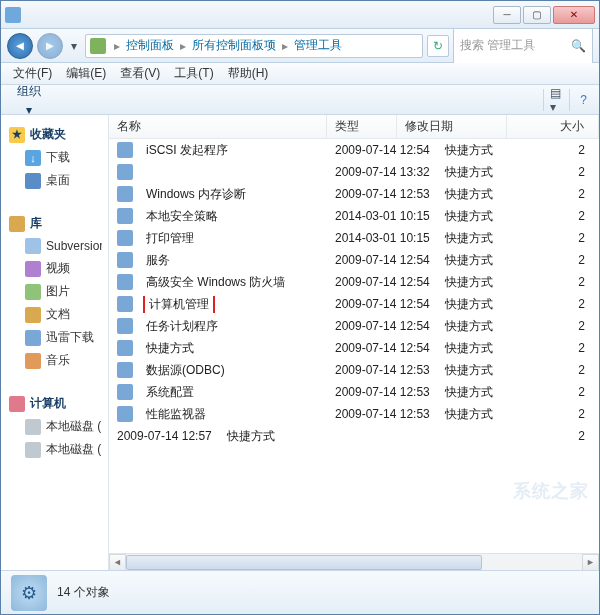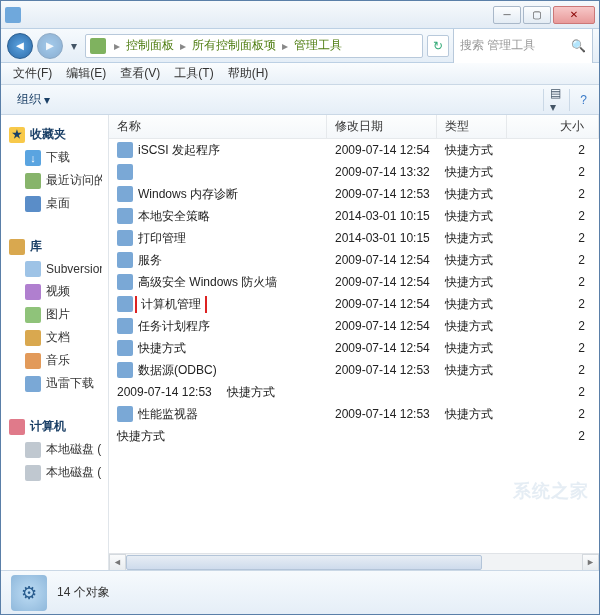--- a/index.html
+++ b/index.html
@@ -13,31 +13,31 @@
 .win-btns { display: flex; gap: 2px; }
 .win-btn { width: 28px; height: 18px; border: 1px solid #a9b8c9; background: linear-gradient(#fcfdfe,#e4ecf4); border-radius: 2px; display: flex; align-items: center; justify-content: center; font-size: 10px; color: #444; }
 .win-btn.close { width: 42px; background: linear-gradient(#f7c8c8,#e89a9a); border-color: #c77; color: #800; }
 
 .navbar { height: 34px; background: linear-gradient(#f6fafd,#e5eef7); border-bottom: 1px solid #bcd0e4; display: flex; align-items: center; padding: 0 6px; gap: 4px; }
 .nav-btn { width: 26px; height: 26px; border-radius: 50%; background: radial-gradient(#5ca3e0,#2d6ba8); display: flex; align-items: center; justify-content: center; color: #fff; font-size: 13px; border: 1px solid #2a5d8f; }
 .nav-btn.fwd { opacity: .5; }
 .nav-drop { width: 14px; height: 20px; display:flex; align-items:center; justify-content:center; color:#456; }
 .breadcrumb { flex: 1; height: 24px; border: 1px solid #b8c9db; background: #fff; display: flex; align-items: center; padding: 0 4px; border-radius: 2px; }
 .bc-icon { width: 16px; height: 16px; background: #7fb25f; border-radius: 2px; margin-right: 6px; }
-.bc-seg { color: #4d7c0f; padding: 0 4px; }
+.bc-seg { color: #0369a1; padding: 0 4px; }
 .bc-arr { color: #888; padding: 0 2px; }
 .refresh { width: 22px; height:22px; border:1px solid #b8c9db; background:#fff; display:flex; align-items:center; justify-content:center; color:#3a7; border-radius:2px; }
 .searchbox { width: 140px; height: 40px; border: 1px solid #b8c9db; background: #fff; display: flex; align-items: center; padding: 0 6px; color: #999; border-radius:2px; }
 .searchbox .mag { margin-left:auto; color:#47a; }
 
 .menubar { height: 22px; background: linear-gradient(#fafcfe,#e9f1f8); border-bottom: 1px solid #cad8e6; display: flex; align-items: center; padding: 0 6px; gap: 2px; }
 .menu-item { padding: 2px 6px; color: #333; }
 
 .toolbar { height: 30px; background: linear-gradient(#f6fafd,#e5eef7); border-bottom: 1px solid #cad8e6; display: flex; align-items: center; padding: 0 8px; }
-.tool-btn { padding: 3px 8px; color: #1a3f66; display:flex; align-items:center; gap:3px; }
+.tool-btn { padding: 3px 8px; color: #1a3f66; display:flex; align-items:center; gap:3px;flex-direction:column; }
 .tool-spacer { flex:1; }
 .tool-icon { width:22px; height:22px; display:flex; align-items:center; justify-content:center; color:#456; border-left:1px solid #cad8e6; margin-left:4px; padding-left:6px; }
 
 .content { flex: 1; display: flex; overflow: hidden; background:#fff; }
 
 .sidebar { width: 108px; border-right: 1px solid #e0e5ea; overflow-y: auto; padding: 4px 0; background:#fff; }
 .side-group { padding: 4px 6px 6px 8px; color: #1a3f66; }
 .side-head { display:flex; align-items:center; gap:5px; padding:3px 0; font-weight:bold; }
 .side-item { display:flex; align-items:center; gap:5px; padding:3px 0 3px 16px; color:#333; white-space:nowrap; overflow:hidden; }
 .side-ico { width:16px; height:16px; flex-shrink:0; border-radius:2px; display:inline-flex; align-items:center; justify-content:center; font-size:11px; }
@@ -61,21 +61,21 @@
 .list-header { height:24px; border-bottom:1px solid #e6e9ec; display:flex; align-items:center; background:linear-gradient(#fdfefe,#f4f7fa); color:#333; }
 .col { padding:0 8px; border-right:1px solid #e6e9ec; height:100%; display:flex; align-items:center; }
 .col-name { flex: 0 0 218px; }
 .col-date { flex: 0 0 110px; }
 .col-type { flex: 0 0 70px; }
 .col-size { flex: 1; justify-content:flex-end; padding-right:14px; }
 
 .list-body { flex:1; overflow:auto; position:relative; }
 .row { height:22px; display:flex; align-items:center; color:#222; }
 .row .cell { padding:0 8px; white-space:nowrap; overflow:hidden; }
-.row .c-name { flex:0 0 218px; display:flex; align-items:center; gap:5px; }
+.row .c-name { flex:0 0 218px; display:flex; align-items:center; gap:13px; }
 .row .c-date { flex:0 0 110px; }
 .row .c-type { flex:0 0 70px; }
 .row .c-size { flex:1; text-align:right; padding-right:14px; }
 .row-ico { width:16px; height:16px; background:#7aa8d6; border-radius:2px; flex-shrink:0; display:inline-flex; align-items:center; justify-content:center; font-size:10px; color:#fff; }
 .row.highlight .c-name span.txt { outline: 2px solid #d22; outline-offset: 1px; padding:0 3px; }
 .scrollbar-h { height:17px; background:#f1f3f5; border-top:1px solid #e0e3e7; display:flex; align-items:center; }
 .sb-btn { width:17px; height:17px; display:flex; align-items:center; justify-content:center; color:#777; background:linear-gradient(#fafbfc,#e8ecef); border:1px solid #d4d9de; font-size:9px; }
 .sb-track { flex:1; position:relative; height:100%; }
 .sb-thumb { position:absolute; left:0; top:1px; width:78%; height:15px; background:linear-gradient(#e7edf4,#cedbec); border:1px solid #b3c4d8; border-radius:2px; }
 
@@ -143,24 +143,20 @@
       <div class="side-group">
         <div class="side-head">
             <span class="side-ico ico-star">★</span>
             <span>收藏夹</span>
           </div>
         <div class="side-item">
             <span class="side-ico ico-dl">↓</span>
             <span>下载</span>
           </div>
         <div class="side-item">
-            <span class="side-ico ico-recent"></span>
-            <span>最近访问的</span>
-          </div>
-        <div class="side-item">
             <span class="side-ico ico-desk"></span>
             <span>桌面</span>
           </div>
       </div>
       <div class="side-sep"></div>
       <div class="side-group">
         <div class="side-head">
             <span class="side-ico ico-lib"></span>
             <span>库</span>
           </div>
@@ -174,26 +170,26 @@
           </div>
         <div class="side-item">
             <span class="side-ico ico-pic"></span>
             <span>图片</span>
           </div>
         <div class="side-item">
             <span class="side-ico ico-doc"></span>
             <span>文档</span>
           </div>
         <div class="side-item">
+            <span class="side-ico ico-fast"></span>
+            <span>迅雷下载</span>
+          </div>
+        <div class="side-item">
             <span class="side-ico ico-mus"></span>
             <span>音乐</span>
-          </div>
-        <div class="side-item">
-            <span class="side-ico ico-fast"></span>
-            <span>迅雷下载</span>
           </div>
       </div>
       <div class="side-sep"></div>
       <div class="side-group">
         <div class="side-head">
             <span class="side-ico ico-comp"></span>
             <span>计算机</span>
           </div>
         <div class="side-item">
             <span class="side-ico ico-disk"></span>
@@ -203,22 +199,22 @@
             <span class="side-ico ico-disk"></span>
             <span>本地磁盘 (</span>
           </div>
       </div>
       <div class="side-sep"></div>
     </div>
 
     <div class="main">
       <div class="list-header">
         <div class="col col-name">名称</div>
+        <div class="col col-type">类型</div>
         <div class="col col-date">修改日期</div>
-        <div class="col col-type">类型</div>
         <div class="col col-size">大小</div>
       </div>
       <div class="list-body" id="list-body">
         <div class="row">
             <div class="cell c-name">
               <span class="row-ico"></span>
               <span class="txt">iSCSI 发起程序</span>
             </div>
             <div class="cell c-date">2009-07-14 12:54</div>
             <div class="cell c-type">快捷方式</div>
@@ -307,34 +303,39 @@
           <div class="row">
             <div class="cell c-name">
               <span class="row-ico"></span>
               <span class="txt">数据源(ODBC)</span>
             </div>
             <div class="cell c-date">2009-07-14 12:53</div>
             <div class="cell c-type">快捷方式</div>
             <div class="cell c-size">2</div>
           </div>
           <div class="row">
+            <div class="cell c-name">
+              <span class="row-ico"></span>
+              <span class="txt">系统配置</span>
+            </div>
             <div class="cell c-date">2009-07-14 12:53</div>
             <div class="cell c-type">快捷方式</div>
             <div class="cell c-size">2</div>
           </div>
           <div class="row">
             <div class="cell c-name">
               <span class="row-ico"></span>
               <span class="txt">性能监视器</span>
             </div>
             <div class="cell c-date">2009-07-14 12:53</div>
             <div class="cell c-type">快捷方式</div>
             <div class="cell c-size">2</div>
           </div>
           <div class="row">
+            <div class="cell c-date">2009-07-14 12:57</div>
             <div class="cell c-type">快捷方式</div>
             <div class="cell c-size">2</div>
           </div>
           <div class="watermark">系统之家</div>
       </div>
       <div class="scrollbar-h">
         <div class="sb-btn">◄</div>
         <div class="sb-track">
             <div class="sb-thumb"></div>
           </div>

